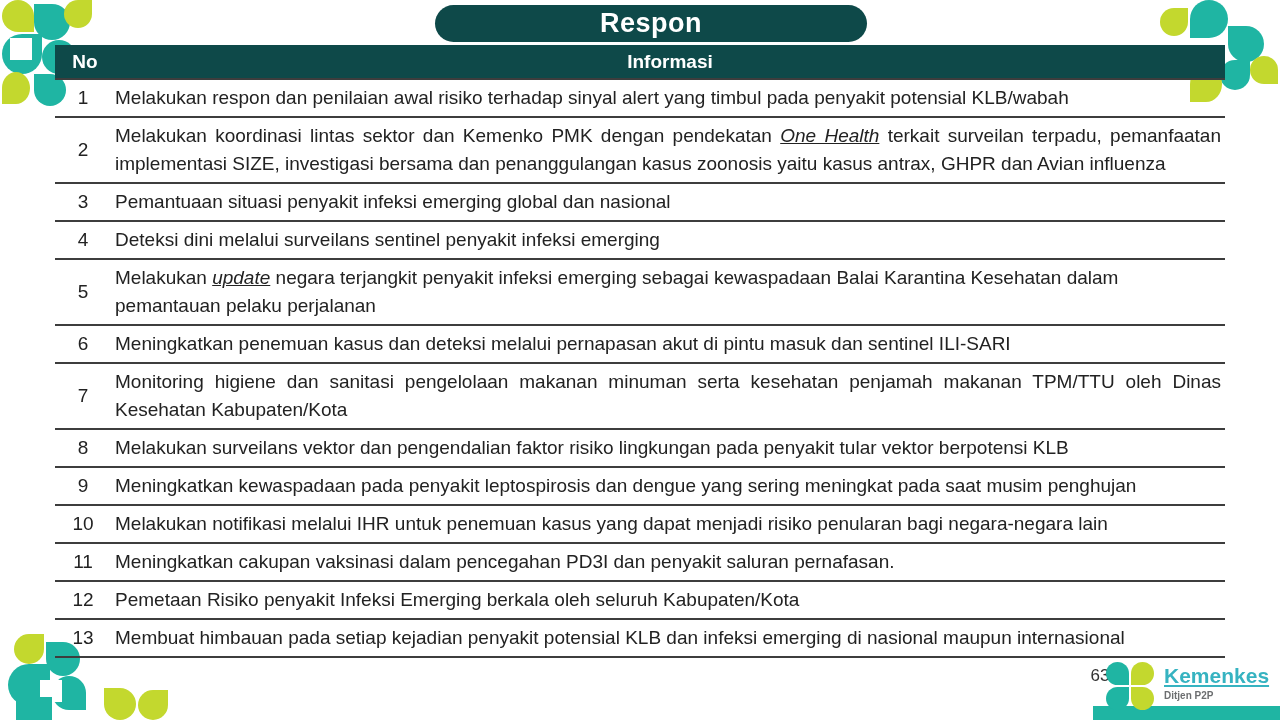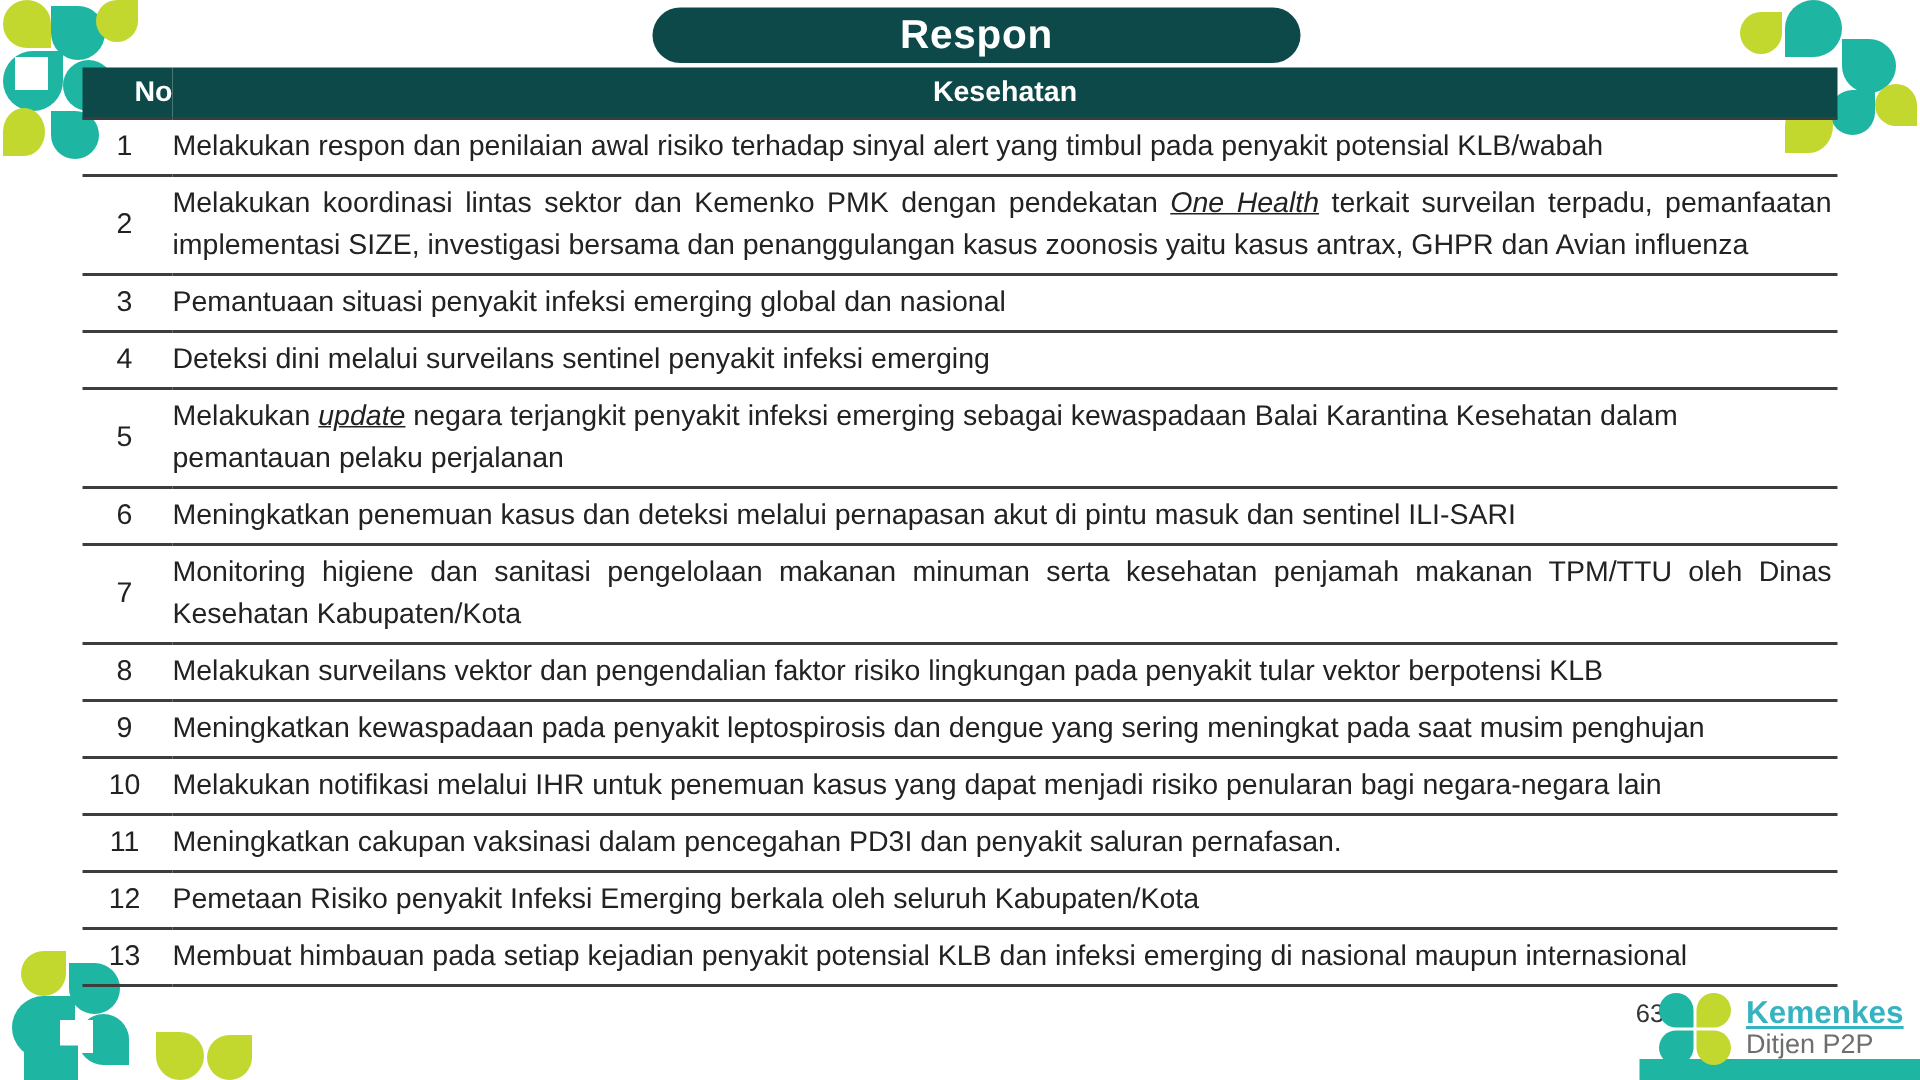--- a/index.html
+++ b/index.html
@@ -29,21 +29,21 @@
   
   table.info-table{
     position:absolute;left:55px;top:45px;width:1170px;
     border-collapse:collapse;table-layout:fixed;
     color:var(--text-dark);z-index:2;
   }
   table.info-table th{
     background:var(--header-teal);color:#ffffff;font-weight:bold;
     font-size:19px;height:34px;padding:0;
   }
-  th.col-no{width:60px;text-align:right;padding-left:12px;}
+  th.col-no{width:60px;text-align:center;padding-left:12px;}
   th.col-info{text-align:center;}
   table.info-table td{
     border-top:2px solid var(--border-gray);
     vertical-align:middle;
     font-size:19px;line-height:28px;
     padding:4px 4px 4px 0;
   }
   table.info-table tr:last-child td{border-bottom:2px solid var(--border-gray);}
   td.no-cell{text-align:center;padding-left:0;}
   td.info-cell{padding-left:6px;}
@@ -60,21 +60,21 @@
   .petal.white{background:#ffffff;}
   
   .page-number{
     position:absolute;left:1082px;top:666px;width:36px;
     font-size:17px;color:#333333;text-align:center;z-index:3;
   }
   .kemenkes{position:absolute;left:1104px;top:660px;z-index:3;display:flex;align-items:flex-start;}
   .kemenkes-mark{position:relative;width:52px;height:52px;}
   .kemenkes-text{margin-left:8px;padding-top:4px;}
   .kemenkes-title{font-size:21px;font-weight:bold;color:var(--logo-wordmark);line-height:23px;text-decoration:underline;}
-  .kemenkes-subtitle{font-size:18px;font-weight:normal;color:var(--logo-subtitle-gray);line-height:18px;}
+  .kemenkes-subtitle{font-size:10px;font-weight:bold;color:var(--logo-subtitle-gray);line-height:18px;}
   .bottom-strip{
     position:absolute;left:1093px;top:706px;width:187px;height:14px;
     background:var(--petal-teal);z-index:2;
   }
 </style>
 </head>
 <body>
 
 <div class="slide">
 
@@ -111,21 +111,21 @@
   </div>
 
   <div class="title-pill">
     <span>Respon</span>
   </div>
 
   <table class="info-table">
     <thead>
       <tr>
         <th class="col-no">No</th>
-        <th class="col-info">Kesehatan</th>
+        <th class="col-info">Informasi</th>
       </tr>
     </thead>
     <tbody>
         <tr>
           <td class="no-cell">1</td>
           <td class="info-cell"><span>Melakukan respon dan penilaian awal risiko terhadap sinyal alert yang timbul pada penyakit potensial KLB/wabah</span></td>
         </tr>
         <tr>
           <td class="no-cell">2</td>
           <td class="info-cell justify"><span>Melakukan koordinasi lintas sektor dan Kemenko PMK dengan pendekatan </span><i>One Health</i><span> terkait surveilan terpadu, pemanfaatan implementasi SIZE, investigasi bersama dan penanggulangan kasus zoonosis yaitu kasus antrax, GHPR dan Avian influenza</span></td>

